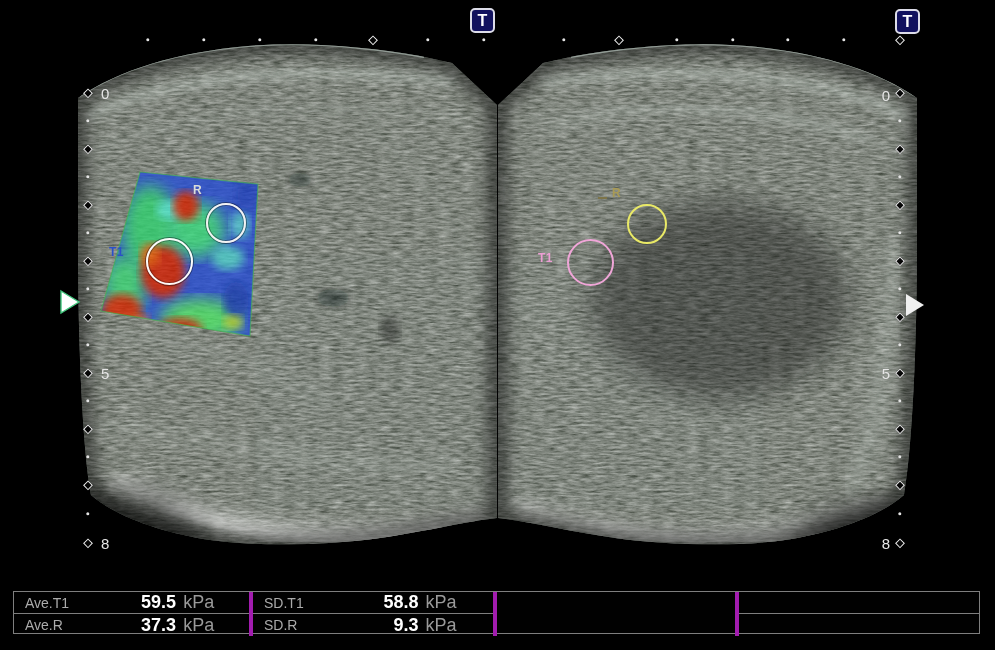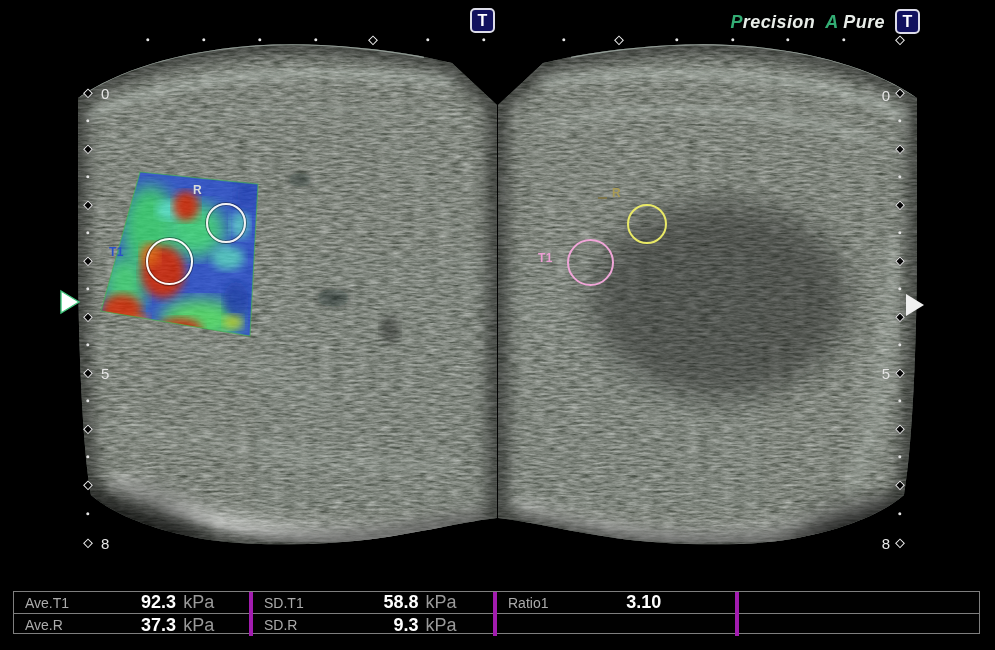--- a/index.html
+++ b/index.html
@@ -139,21 +139,20 @@
       <ellipse cx="880" cy="560" rx="90" ry="60" fill="#000" opacity="0.50" filter="url(#b14)"></ellipse>
       <path d="M917,98 C877,70 817,52 747,46 C687,41 627,47 575,56 L543,63 L498,105 L498,518 C527,521 567,531 615,538 C665,545 737,547 785,540 C831,533 879,517 904,495 C912,450 917,350 917,240 Z" stroke="#000" stroke-width="18" fill="none" opacity="0.55" filter="url(#b8)"></path>
       <path d="M915,96 C875,69 817,52 747,46 C687,41 627,47 571,57" stroke="#aebab4" stroke-width="2" fill="none" opacity="0.7"></path>
     </g>
 
     <polygon points="61,291 79,302 61,313" fill="#ffffff" stroke="#41c47c" stroke-width="1.4"></polygon>
     <polygon points="906,294 924,305 906,316" fill="#f0f0f0"></polygon>
   </svg>
 
 
-  <div class="brand brand-right"><span style="color: rgb(51, 173, 116);">P</span><span>recision  </span><span style="color: rgb(51, 173, 116);">A</span><span> Pure</span></div>
 
   <div class="t-icon" style="left: 470px; top: 8px; background-color: rgb(18, 18, 94);">T</div>
   <div class="t-icon" style="left: 895px; top: 9px; background-color: rgb(18, 18, 94);">T</div>
 
   <div class="markers" id="markers">
       <i class="dot" style="left: 148px; top: 40px;"></i>
       <i class="dot" style="left: 204px; top: 40px;"></i>
       <i class="dot" style="left: 260px; top: 40px;"></i>
       <i class="dot" style="left: 316px; top: 40px;"></i>
       <i class="dot" style="left: 428px; top: 40px;"></i>
@@ -217,21 +216,21 @@
   <span class="ann" style="left: 193px; top: 183px; color: rgb(217, 221, 217);">R</span>
   <span class="ann" style="left: 109px; top: 245px; color: rgb(43, 80, 200);">T1</span>
   <span class="ann" style="left: 612px; top: 186px; color: rgb(168, 154, 85);">R</span>
   <div class="annline" style="left:598px;top:197px"></div>
   <span class="ann" style="left: 538px; top: 251px; color: rgb(236, 158, 212);">T1</span>
 
   <div class="results">
     <div class="rsec">
       <div class="rcell topc">
         <span class="rlbl">Ave.T1</span>
-        <span class="rval">92.3</span>
+        <span class="rval">59.5</span>
         <span class="runit">kPa</span>
       </div>
       <div class="rcell">
         <span class="rlbl">Ave.R</span>
         <span class="rval">37.3</span>
         <span class="runit">kPa</span>
       </div>
     </div>
     <div class="rsec">
       <div class="rcell topc">
@@ -239,25 +238,20 @@
         <span class="rval">58.8</span>
         <span class="runit">kPa</span>
       </div>
       <div class="rcell">
         <span class="rlbl">SD.R</span>
         <span class="rval">9.3</span>
         <span class="runit">kPa</span>
       </div>
     </div>
     <div class="rsec">
-      <div class="rcell topc">
-        <span class="rlbl">Ratio1</span>
-        <span class="rval">3.10</span>
-        <span class="runit"></span>
-      </div>
       <div class="rcell"></div>
     </div>
     <div class="rsec">
       <div class="rcell topc"></div>
       <div class="rcell"></div>
     </div>
   </div>
 </div>
 
 </body></html>

